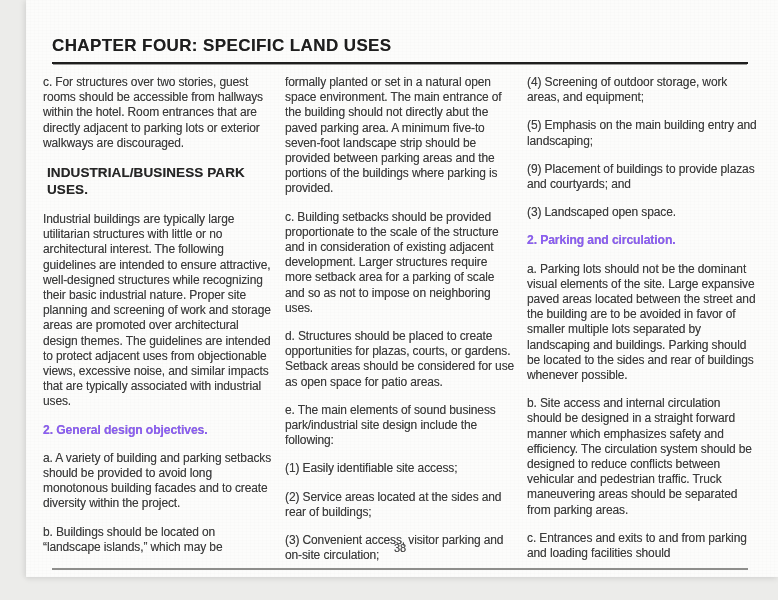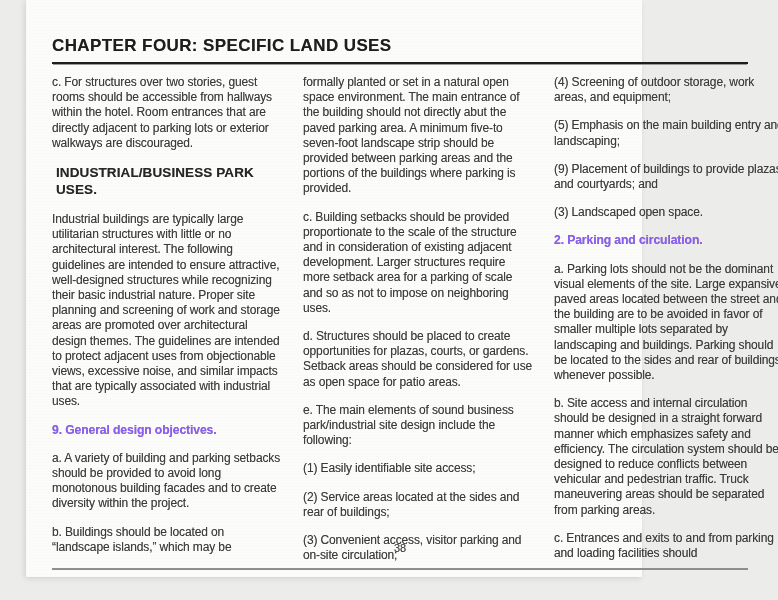--- a/index.html
+++ b/index.html
@@ -6,43 +6,44 @@
   html, body { width: 778px; height: 600px; }
   body {
     background: #ececea;
     font-family: "Liberation Sans", sans-serif;
     position: relative;
     overflow: hidden;
   }
   .page {
     position: absolute;
     left: 26px; top: 0;
-    width: 616px; height: 577px;
+    width: 752px; height: 577px;
     background: #fcfcfb;
     box-shadow: -3px 0 5px rgba(0,0,0,0.06), 0 3px 5px rgba(0,0,0,0.06);
   }
   .content {
     position: absolute;
     left: 26px; top: 36px;
     width: 696px;
   }
   .chapter-title {
     font-size: 17px;
     font-weight: bold;
     letter-spacing: 0.4px;
     color: #1e1e1e;
     padding-bottom: 6px;
     border-bottom: 2px solid #1e1e1e;
     box-shadow: 0 2px 0 -1px #9a9a98;
     text-shadow: 0 0 0.5px rgba(30,30,30,0.55);
   }
   .columns {
     display: flex;
-    gap: 21px;
+    gap: 12px;
     margin-top: 11px;
+    justify-content: center;
   }
   .col {
     width: 230px;
     flex: 0 0 230px;
     font-size: 12px;
     line-height: 15.2px;
     letter-spacing: -0.12px;
     color: #3b3b3b;
     text-shadow: 0 0 0.4px rgba(59,59,59,0.5);
   }
@@ -97,21 +98,21 @@
 
   <div class="content">
     <h1 class="chapter-title">CHAPTER FOUR: SPECIFIC LAND USES</h1>
 
     <div class="columns">
 
       <div class="col">
         <p>c. For structures over two stories, guest rooms should be accessible from hallways within the hotel. Room entrances that are directly adjacent to parking lots or exterior walkways are discouraged.</p>
         <h2 class="sec">INDUSTRIAL/BUSINESS PARK USES.</h2>
         <p>Industrial buildings are typically large utilitarian structures with little or no architectural interest. The following guidelines are intended to ensure attractive, well-designed structures while recognizing their basic industrial nature. Proper site planning and screening of work and storage areas are promoted over architectural design themes. The guidelines are intended to protect adjacent uses from objectionable views, excessive noise, and similar impacts that are typically associated with industrial uses.</p>
-        <h3 class="sub">9. General design objectives.</h3>
+        <h3 class="sub">2. General design objectives.</h3>
         <p>a. A variety of building and parking setbacks should be provided to avoid long monotonous building facades and to create diversity within the project.</p>
         <p>b. Buildings should be located on “landscape islands,” which may be</p>
       </div>
 
       <div class="col">
         <p>formally planted or set in a natural open space environment. The main entrance of the building should not directly abut the paved parking area. A minimum five-to seven-foot landscape strip should be provided between parking areas and the portions of the buildings where parking is provided.</p>
         <p>c. Building setbacks should be provided proportionate to the scale of the structure and in consideration of existing adjacent development. Larger structures require more setback area for a parking of scale and so as not to impose on neighboring uses.</p>
         <p>d. Structures should be placed to create opportunities for plazas, courts, or gardens. Setback areas should be considered for use as open space for patio areas.</p>
         <p>e. The main elements of sound business park/industrial site design include the following:</p>
         <p>(1) Easily identifiable site access;</p>

